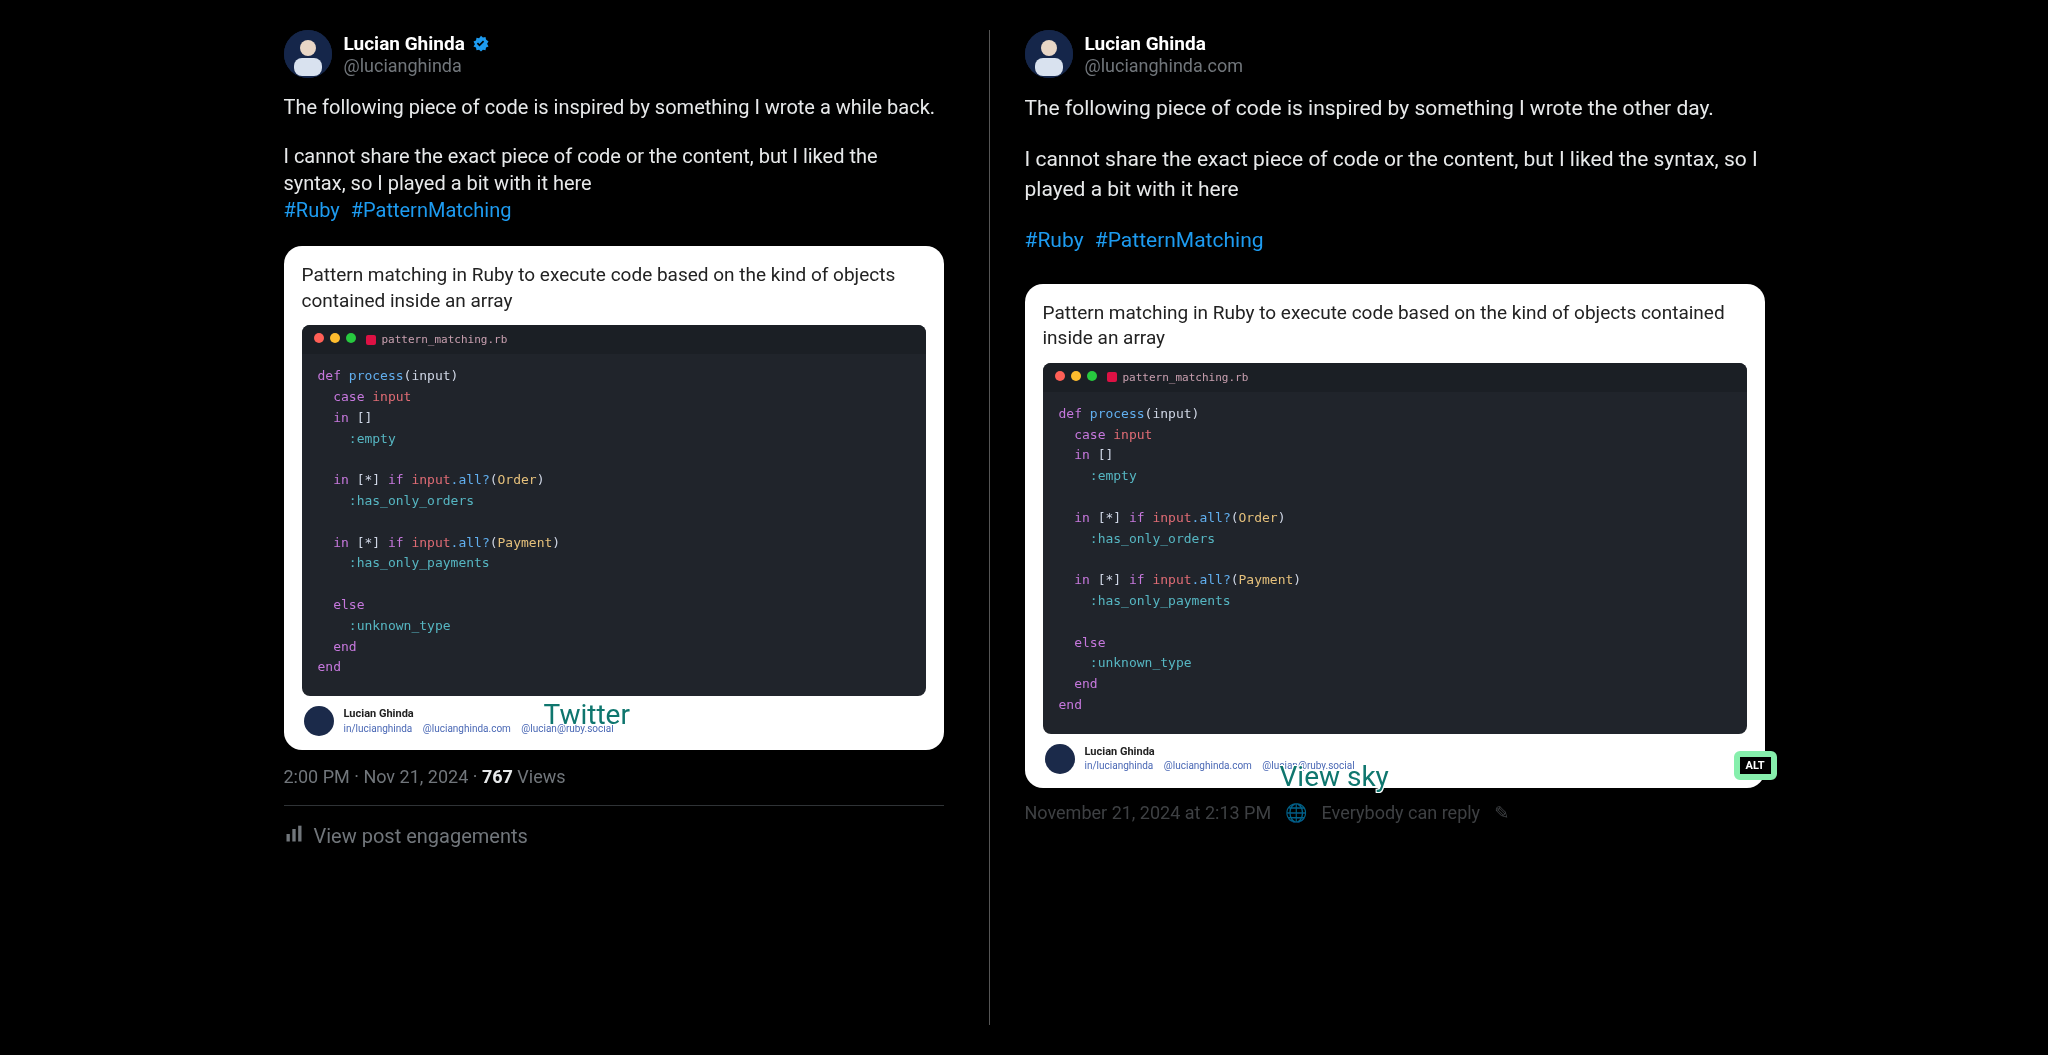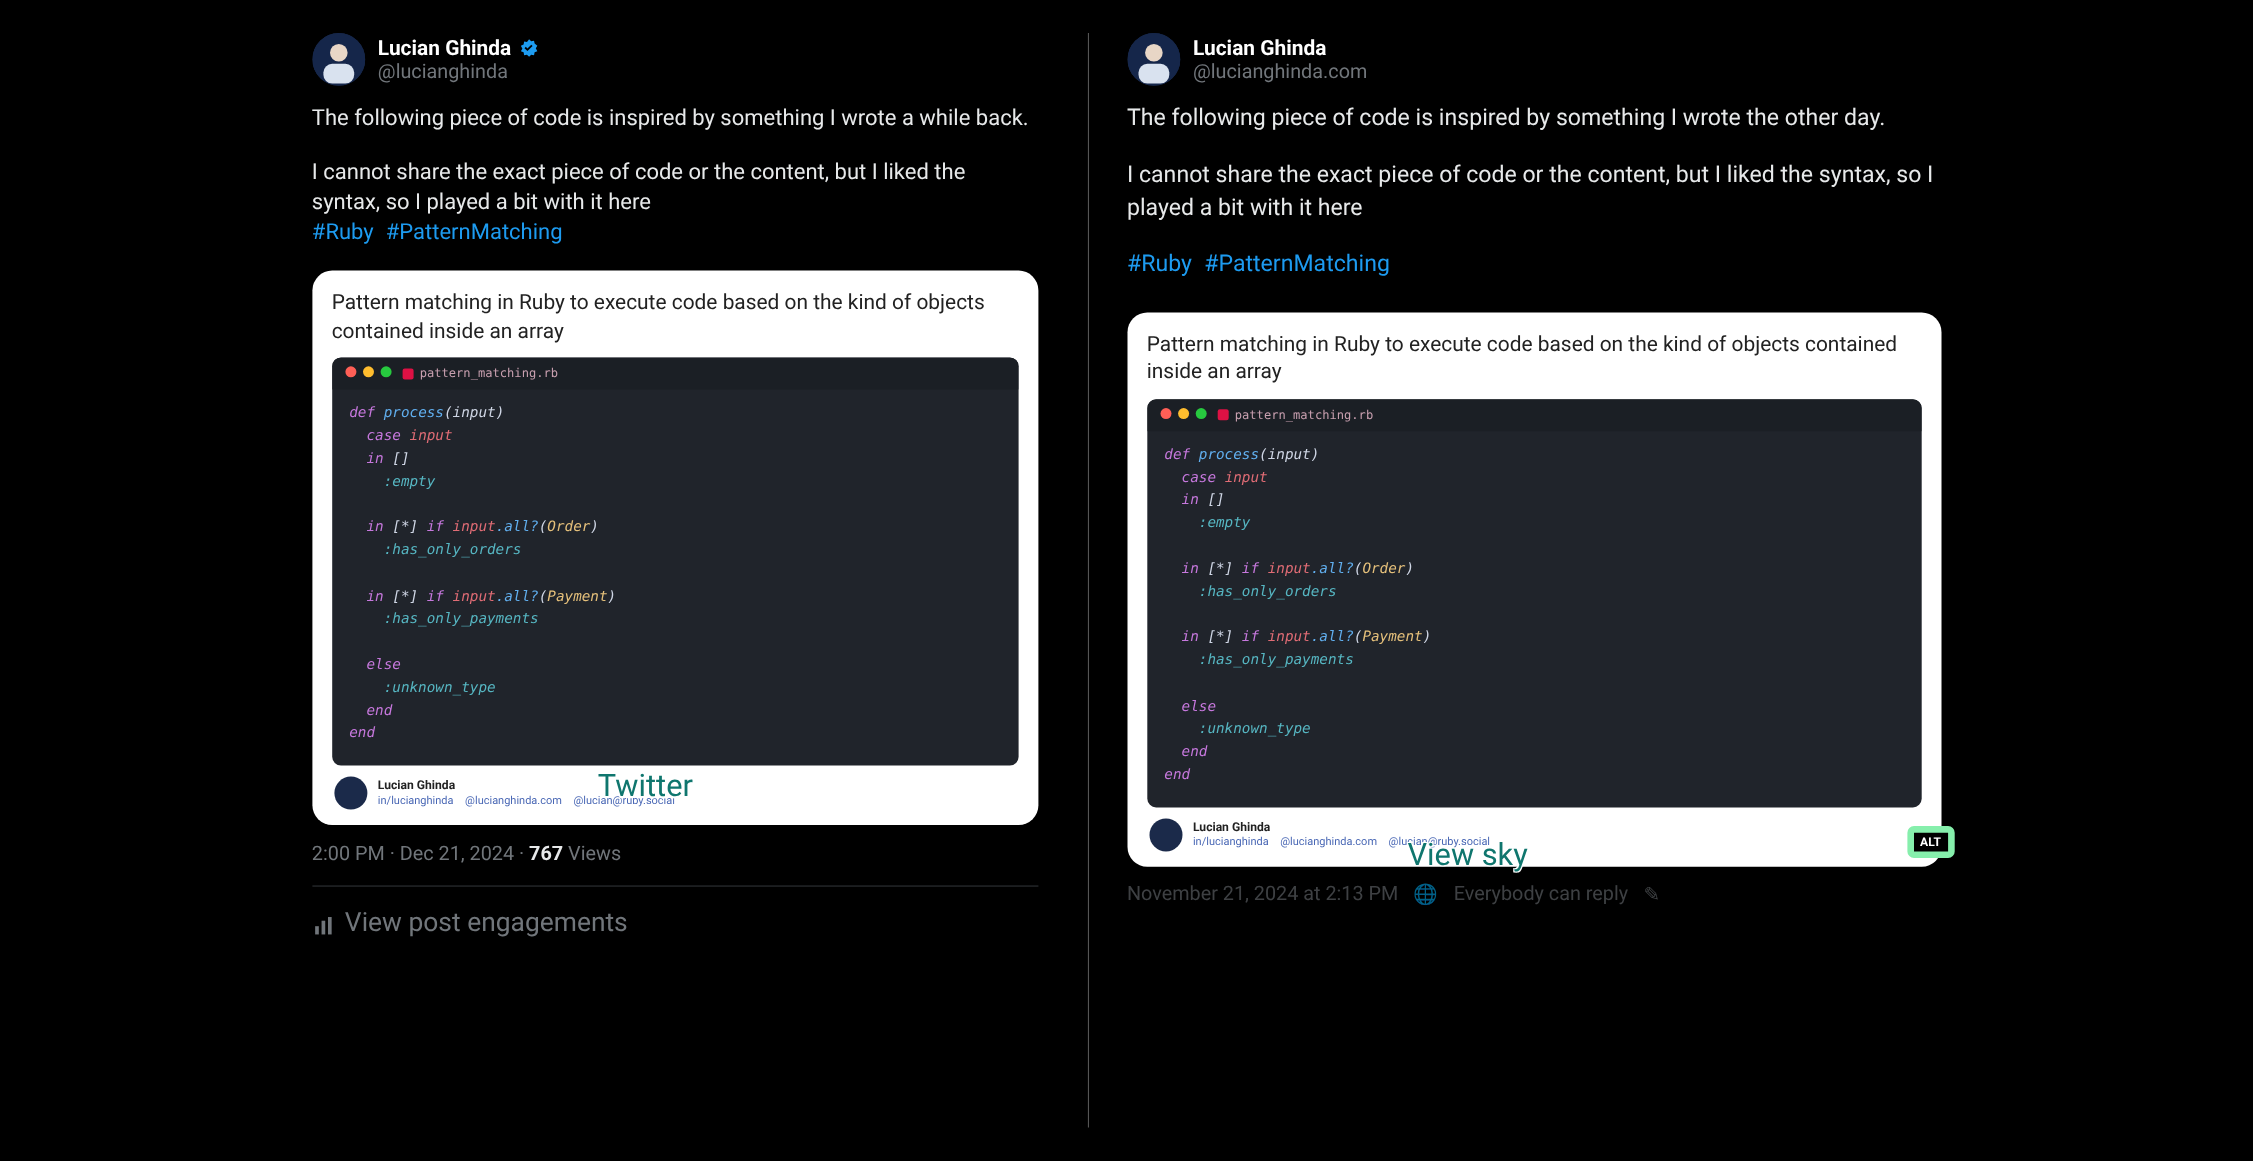--- a/index.html
+++ b/index.html
@@ -20,33 +20,33 @@
   .card{background:#fff;border-radius:18px;padding:16px 18px 8px 18px;color:#222;margin-top:6px;}
   .col.left .card{margin-top:0;}
   .card-title{font-size:19px;line-height:1.35;margin-bottom:12px;}
   .editor{background:#20242b;border-radius:8px;overflow:hidden;font-family:Menlo,Consolas,monospace;font-size:13px;color:#cfd6e5;}
   .ed-top{display:flex;align-items:flex-start;gap:10px;padding:8px 12px;background:#1b1f25;}
   .dots{display:flex;gap:6px;}
   .dot{width:10px;height:10px;border-radius:50%;}
   .dot.r{background:#ff5f56;} .dot.y{background:#ffbd2e;} .dot.g{background:#27c93f;}
   .fname{color:#c9a0b0;font-size:11px;display:flex;align-items:center;gap:6px;}
   .fname::before{content:"";width:10px;height:10px;background:#d14;border-radius:2px;display:inline-block;}
-  .code{padding:12px 16px 18px 16px;white-space:pre;line-height:1.6;font-style:italic;}
+  .code{padding:12px 16px 18px 16px;white-space:pre;line-height:1.6;}
   .kw{color:#c678dd;} .fn{color:#61afef;} .sym{color:#56b6c2;} .type{color:#e5c07b;} .var{color:#e06c75;}
   .card-footer{display:flex;align-items:center;gap:10px;padding:10px 2px 6px 2px;}
   .mini-av{width:30px;height:30px;border-radius:50%;background:#1b2a4a;}
   .mini-meta{font-size:11px;line-height:1.35;color:#222;}
   .mini-meta .mn{font-weight:700;}
   .mini-meta .links{color:#4a68b5;font-size:10px;}
   .mini-meta .links span{margin-right:8px;}
   .alt-badge{position:relative;align-self:flex-end;margin-top:-24px;margin-right:-4px;background:#000;color:#fff;font-size:11px;font-weight:700;border:6px solid #86efac;border-radius:6px;padding:2px 6px;}
   .meta-row{margin-top:16px;color:#71767b;font-size:18px;}
   .meta-row b{color:#e7e9ea;font-weight:700;}
   hr.sep{border:none;border-top:1px solid #2f3336;margin:18px 0;}
-  .engage{display:flex;align-items:flex-end;gap:10px;color:#71767b;font-size:24px;}
+  .engage{display:flex;align-items:flex-start;gap:10px;color:#71767b;font-size:20px;}
   .bsk-meta{margin-top:14px;color:#71767b;font-size:18px;display:flex;flex-wrap:wrap;gap:14px;align-items:center;opacity:.55;}
   .label-overlay{position:absolute;font-size:28px;font-weight:400;color:#0f766e;text-shadow:-1px -1px 0 #fff,1px -1px 0 #fff,-1px 1px 0 #fff,1px 1px 0 #fff;}
   .rel{position:relative;}
 </style>
 </head>
 <body>
 
 <div class="wrap">
 
   <div class="col left rel">
@@ -116,21 +116,21 @@
           <div class="links">
             <span>in/lucianghinda</span>
             <span>@lucianghinda.com</span>
             <span>@lucian@ruby.social</span>
           </div>
         </div>
       </div>
     </div>
 
     <div class="meta-row">
-      <span>2:00 PM</span><span> · </span><span>Dec 21, 2024</span><span> · </span><b>767</b><span> Views</span>
+      <span>2:00 PM</span><span> · </span><span>Nov 21, 2024</span><span> · </span><b>767</b><span> Views</span>
     </div>
     <hr class="sep">
     <div class="engage">
       <svg width="20" height="20" viewBox="0 0 24 24" fill="#71767b">
           <rect x="3" y="12" width="4" height="9"></rect>
           <rect x="10" y="6" width="4" height="15"></rect>
           <rect x="17" y="2" width="4" height="19"></rect>
         </svg>
       <span>View post engagements</span>
     </div>

